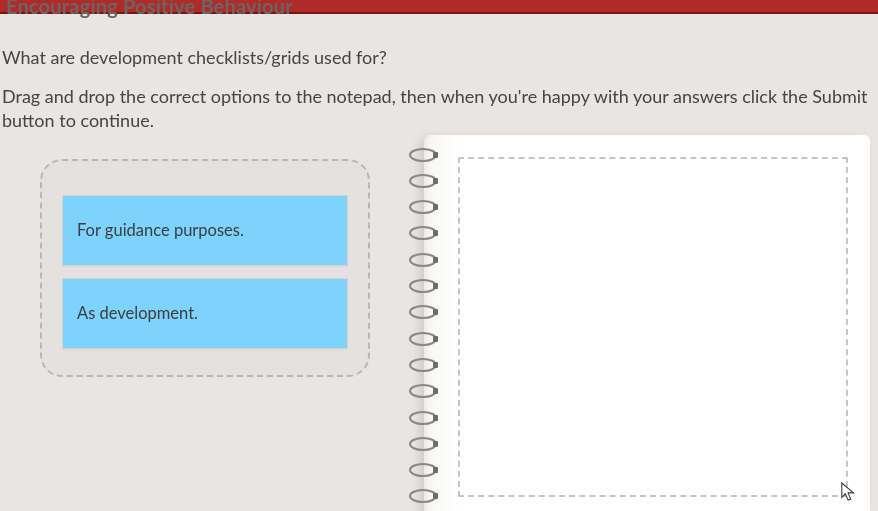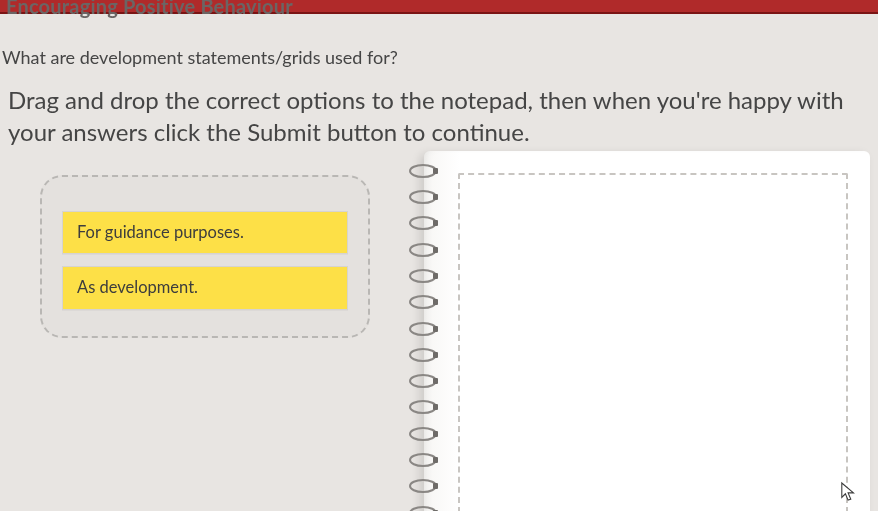--- a/index.html
+++ b/index.html
@@ -31,45 +31,45 @@
   .content {
     padding: 10px 4px 0 0;
   }
   .question {
     font-size: 18px;
     color: #454545;
     margin: 22px 0 16px 0;
     padding-left: 2px;
   }
   .instructions {
-    font-size: 24px;
+    font-size: 18px;
     color: #454545;
     line-height: 1.35;
-    padding-left: 8px;
+    padding-left: 2px;
     margin-bottom: 10px;
   }
   .body-row {
     display: flex;
     align-items: flex-start;
     gap: 18px;
     margin-top: 6px;
   }
   .options-panel {
     margin-left: 40px;
     margin-top: 16px;
     width: 330px;
     border: 2.5px dashed #b9b7b4;
     border-radius: 22px;
     padding: 34px 20px 26px 20px;
     background: #e4e1de;
   }
   .option {
-    background: #fde047;
+    background: #7dd3fc;
     border: 1px solid #d6d3cf;
-    padding: 10px 14px;
+    padding: 24px 14px;
     font-size: 16.5px;
     color: #3d3d3d;
     margin-bottom: 12px;
     cursor: grab;
     line-height: 1.3;
     box-shadow: 0 1px 0 rgba(0,0,0,0.03);
   }
   .option:last-child { margin-bottom: 0; }
 
   .notepad-wrap {
@@ -123,21 +123,21 @@
     pointer-events: none;
   }
 </style>
 </head>
 <body>
 
 <div class="topbar"></div>
 <div class="header-title">Encouraging Positive Behaviour</div>
 
 <div class="content">
-  <div class="question">What are development statements/grids used for?</div>
+  <div class="question">What are development checklists/grids used for?</div>
   <div class="instructions">Drag and drop the correct options to the notepad, then when you're happy with your answers click the Submit button to continue.</div>
 
   <div class="body-row">
     <div class="options-panel">
       <div class="option">For guidance purposes.</div>
       <div class="option">As development.</div>
     </div>
 
     <div class="notepad-wrap">
       <div class="notepad">

